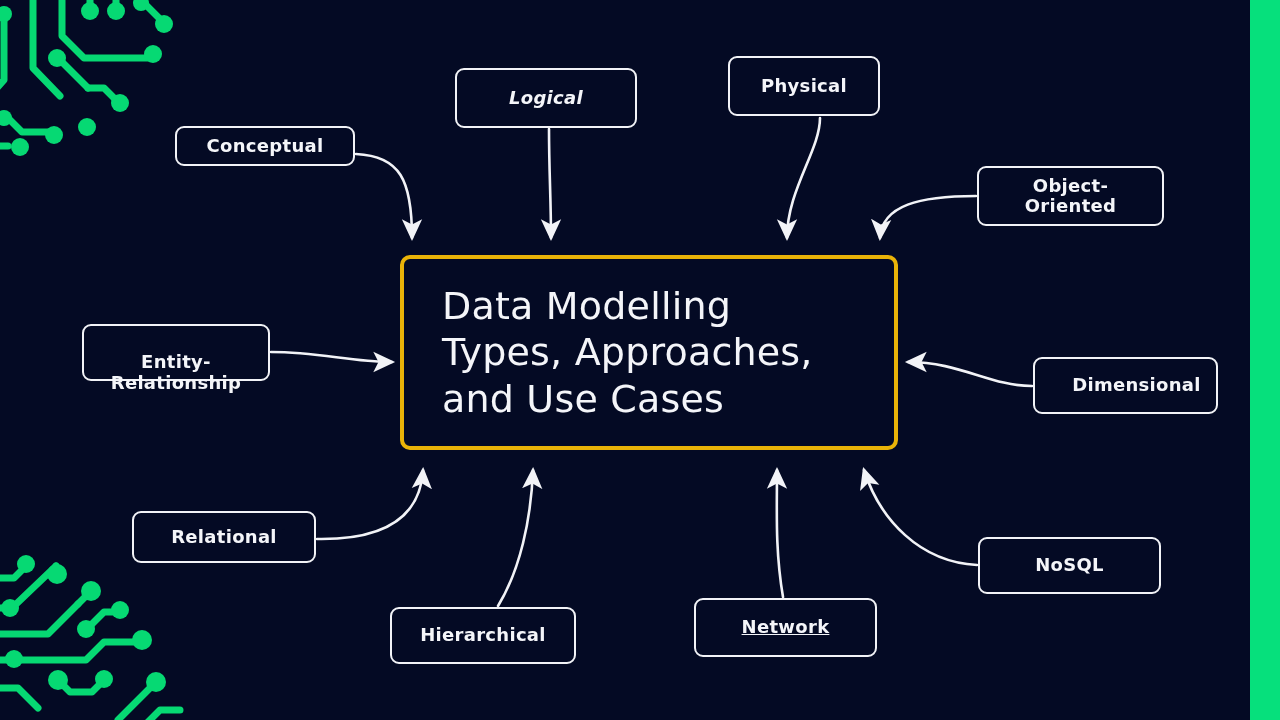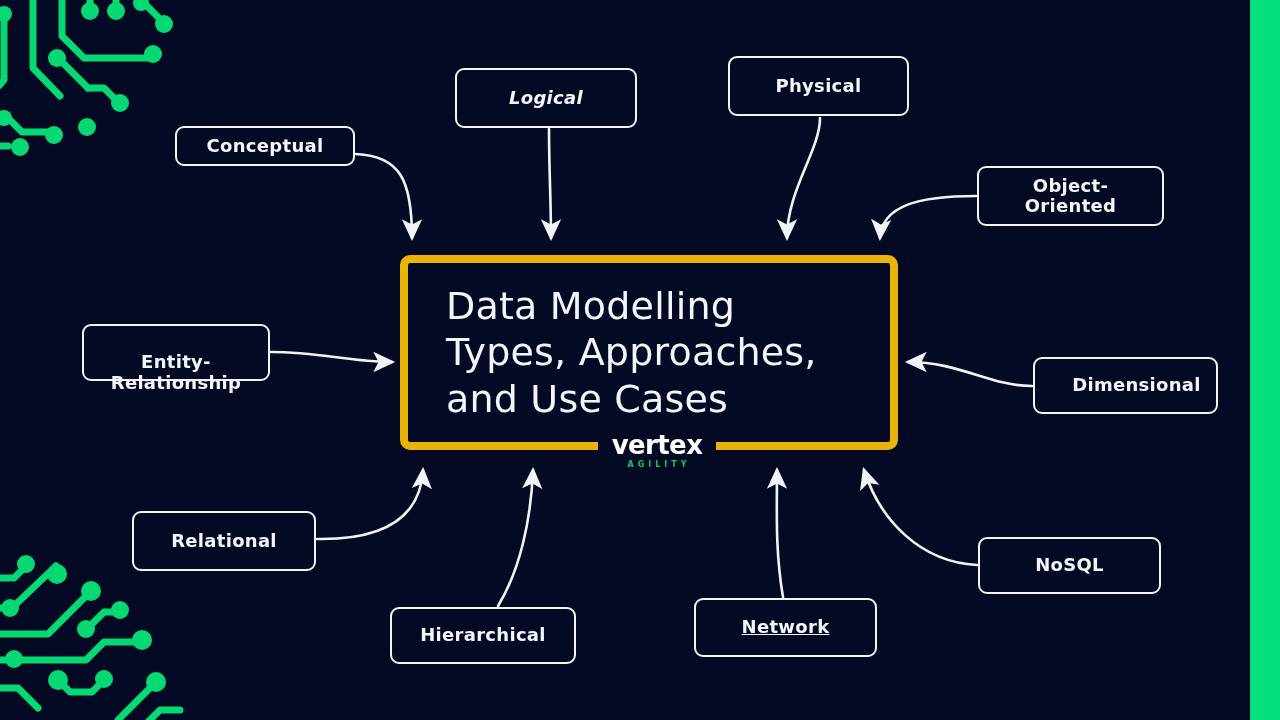--- a/index.html
+++ b/index.html
@@ -53,21 +53,21 @@
     padding:4px 10px;
   }
   .node.two-line{line-height:1.12;}
 
   
   #hub{
     position:absolute;
     left:400px;top:255px;
     width:498px;height:195px;
     box-sizing:border-box;
-    border:8px solid #eab308;
+    border:4px solid #eab308;
     border-radius:10px;
     display:flex;
     align-items:center;
     justify-content:flex-start;
     padding:0 0 0 38px;
   }
   #hub-title{
     color:#f4f5f9;
     font-size:38px;
     font-weight:400;
@@ -189,47 +189,43 @@
         <path d="M 977 565 C 920 562 880 520 864 470"></path>
       </g>
   </svg>
 
   <div id="hub">
     <div id="hub-title">Data Modelling
 Types, Approaches,
 and Use Cases</div>
   </div>
 
-  <div id="logo">
-    <div id="logo-word">vertex</div>
-    <div id="logo-sub">AGILITY</div>
-  </div>
 
   <div id="nodes-layer">
       <div class="node" style="left: 175px; top: 126px; width: 180px; height: 40px;">
         <span style="white-space: pre-line;">Conceptual</span>
       </div>
       <div class="node" style="left: 455px; top: 68px; width: 182px; height: 60px; font-style: italic;">
         <span style="white-space: pre-line;">Logical</span>
       </div>
-      <div class="node" style="left: 728px; top: 56px; width: 181px; height: 60px;">
+      <div class="node" style="left: 728px; top: 56px; width: 152px; height: 60px;">
         <span style="white-space: pre-line;">Physical</span>
       </div>
       <div class="node two-line" style="left: 977px; top: 166px; width: 187px; height: 60px;">
         <span style="white-space: pre-line;">Object-
 Oriented</span>
       </div>
       <div class="node two-line" style="left: 82px; top: 324px; width: 188px; height: 57px;">
         <span style="white-space: pre-line; margin-top: 40px;">Entity-
 Relationship</span>
       </div>
       <div class="node" style="left: 1033px; top: 357px; width: 185px; height: 57px; padding-left: 32px;">
         <span style="white-space: pre-line;">Dimensional</span>
       </div>
-      <div class="node" style="left: 132px; top: 511px; width: 184px; height: 60px;">
+      <div class="node" style="left: 132px; top: 511px; width: 184px; height: 52px;">
         <span style="white-space: pre-line;">Relational</span>
       </div>
       <div class="node" style="left: 978px; top: 537px; width: 183px; height: 57px;">
         <span style="white-space: pre-line;">NoSQL</span>
       </div>
       <div class="node" style="left: 390px; top: 607px; width: 186px; height: 57px;">
         <span style="white-space: pre-line;">Hierarchical</span>
       </div>
       <div class="node" style="left: 694px; top: 598px; width: 183px; height: 59px; text-decoration: underline;">
         <span style="white-space: pre-line;">Network</span>

